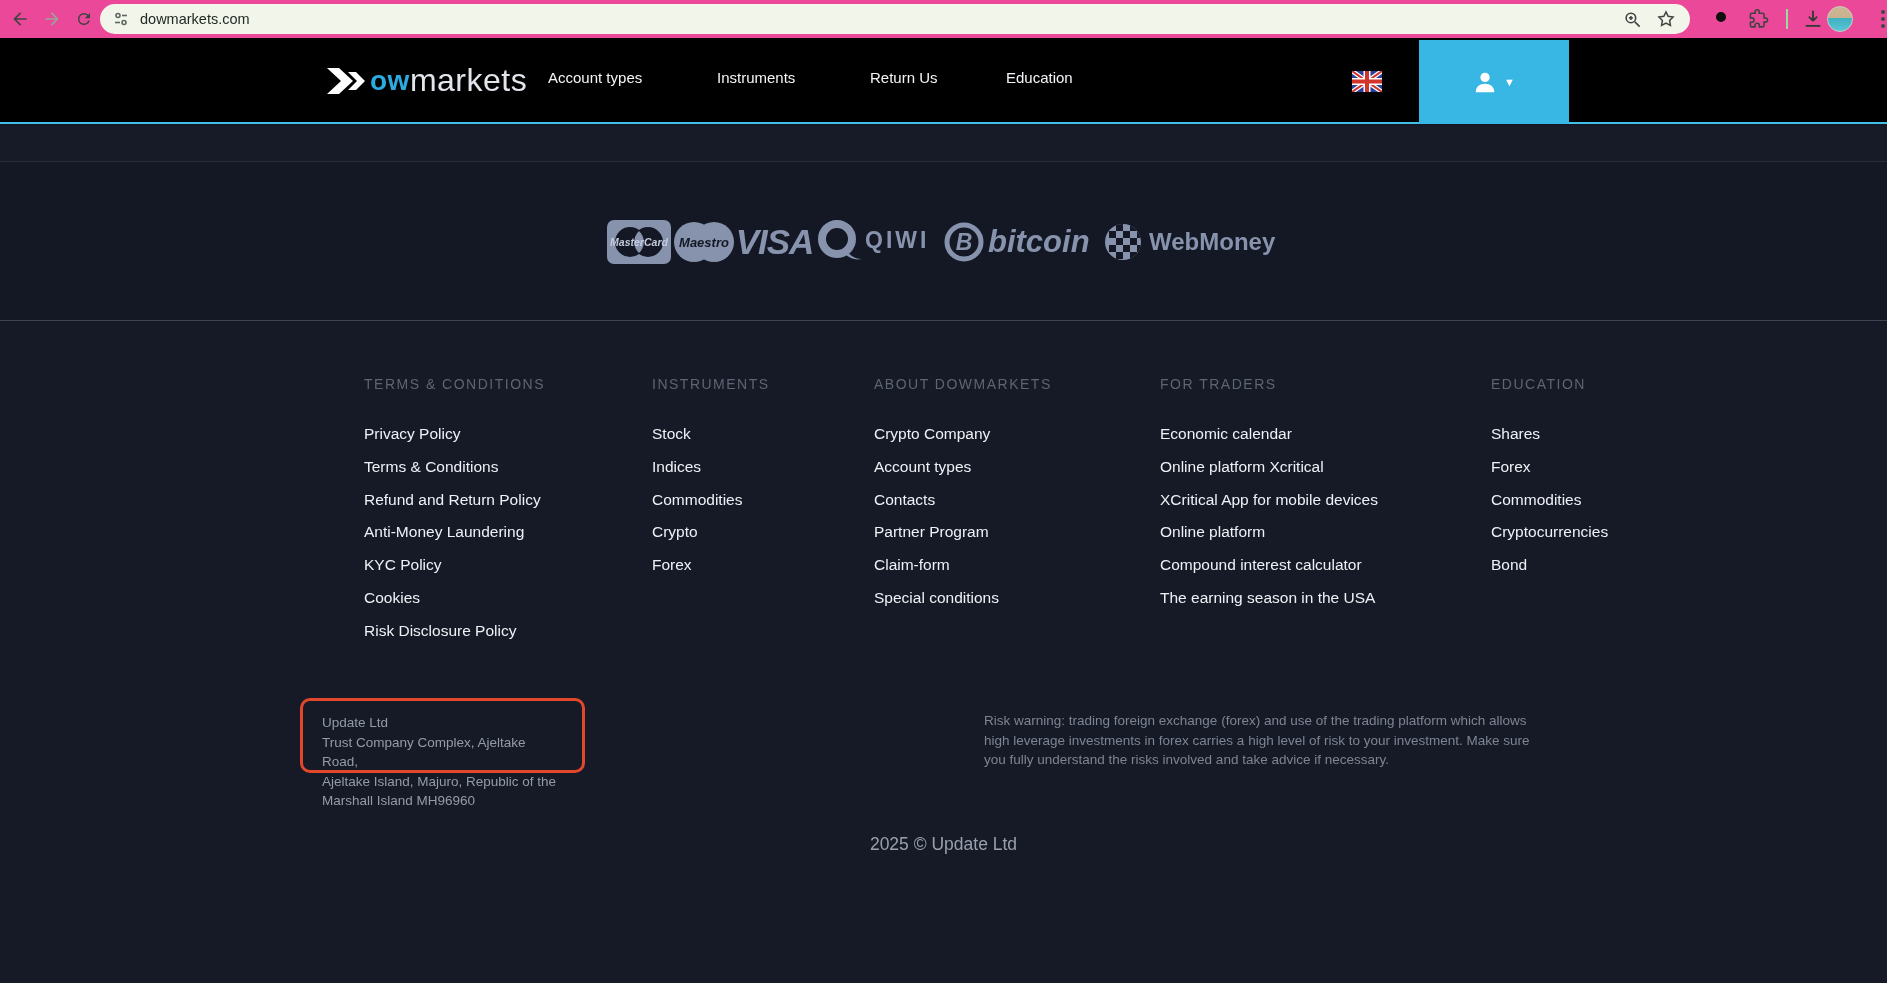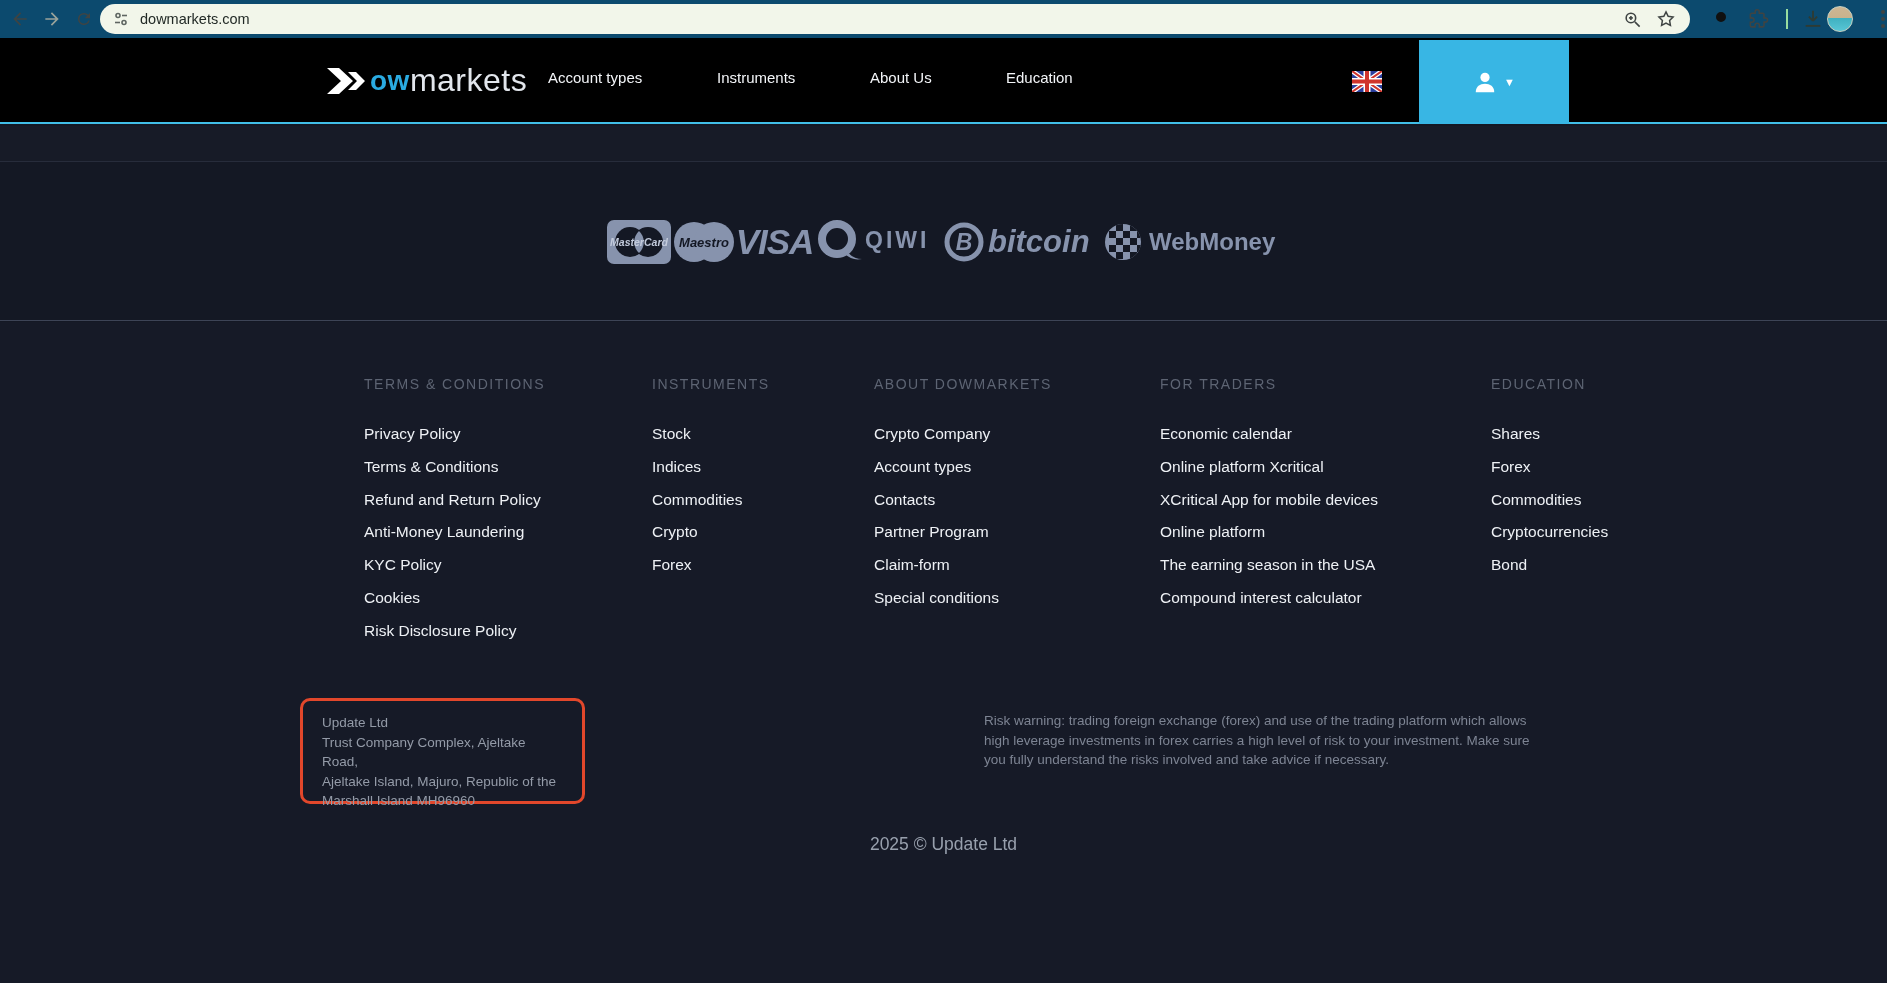--- a/index.html
+++ b/index.html
@@ -1,20 +1,20 @@
 <!DOCTYPE html>
 <html><head>
 <meta charset="utf-8">
 <style>
   * { margin:0; padding:0; box-sizing:border-box; }
   body { background:#141824; font-family:"Liberation Sans", sans-serif; }
   .screen { position:relative; width:1887px; height:983px; overflow:hidden; background:#141824; }
 
   
-  .chrome { position:absolute; top:0; left:0; width:100%; height:38px; background:#0c4a6e; }
+  .chrome { position:absolute; top:0; left:0; width:100%; height:38px; background:#ec4899; }
   .chrome .navbtn { position:absolute; top:7px; width:24px; height:24px; display:flex; align-items:center; justify-content:center; border-radius:50%; cursor:pointer; }
   .urlbar { position:absolute; left:100px; top:4px; width:1590px; height:30px; background:#f2f6ea; border-radius:15px; display:flex; align-items:center; }
   .urlbar .tune { margin-left:13px; display:flex; }
   .urltext { margin-left:11px; font-size:14.5px; color:#222a26; flex:1; }
   .urlbar-right { display:flex; align-items:center; gap:14px; margin-right:14px; }
   .ext-circle { position:absolute; left:1716px; top:12px; width:7px; height:7px; border:5px solid #101010; border-radius:50%; }
   .chrome-icon { position:absolute; top:8px; }
   .chrome-sep { position:absolute; left:1786px; top:9px; width:2px; height:20px; background:#98dda0; }
   .avatar { position:absolute; left:1827px; top:6px; width:26px; height:26px; border-radius:50%;
             background:linear-gradient(180deg,#cdb693 0%,#c9b28d 46%,#3fb0c0 46%,#58c6d6 100%); border:1px solid #c9d2c2; }
@@ -36,21 +36,21 @@
   .payments { position:absolute; top:163px; left:0; width:100%; height:158px; background:#141824; border-bottom:1px solid #3d4456;
               display:flex; align-items:center; justify-content:center; }
   .pay-logo { display:flex; align-items:center; line-height:0; }
   .visa-text { font-size:35px; font-weight:bold; font-style:italic; color:#8793ad; letter-spacing:-1px; line-height:48px; }
 
   
   .footer { position:absolute; top:322px; left:0; width:100%; height:661px; background:#161a27; }
   .fcolumns { position:absolute; left:320px; top:54px; display:flex;margin-left:44px; }
   .fcol-title { color:#5d6473; font-size:14px; letter-spacing:1.5px; margin-bottom:33px; }
   .flink { color:#eef1f5; font-size:15.5px; height:32.8px; cursor:pointer; }
-  .addr-box { position:absolute; left:300px; top:376px; width:285px; height:106px; border:3px solid #e2472b; border-radius:10px; padding:12px 18px 0 19px; }
+  .addr-box { position:absolute; left:300px; top:376px; width:285px; height:75px; border:3px solid #e2472b; border-radius:10px; padding:12px 18px 0 19px; }
   .addr-line { color:#949ba8; font-size:13.5px; line-height:19.5px; }
   .risk { position:absolute; left:984px; top:389px; width:562px; color:#7d8493; font-size:13.5px; line-height:19.5px; }
   .copyright { position:absolute; left:0; top:512px; width:100%; text-align:center; color:#98a0ad; font-size:17.5px; }
 </style>
 </head>
 <body>
 
 <div class="screen">
 
   <div class="chrome">
@@ -128,21 +128,21 @@
     <div class="logo">
       <svg width="42" height="28" viewBox="0 0 42 28">
         <polygon points="1,1 13,1 27,14 13,27 1,27 15,14" fill="#ffffff"></polygon>
         <polygon points="22,5 30,5 39,14 30,23 22,23 31,14" fill="#ffffff"></polygon>
       </svg>
       <span class="logo-accent">ow</span>
         <span class="logo-rest">markets</span>
     </div>
     <span class="nav-item" style="left:548px">Account types</span>
     <span class="nav-item" style="left:717px">Instruments</span>
-    <span class="nav-item" style="left:870px">About Us</span>
+    <span class="nav-item" style="left:870px">Return Us</span>
     <span class="nav-item" style="left:1006px">Education</span>
     <span class="flag">
       <svg width="30" height="21" viewBox="0 0 60 42">
         <rect width="60" height="42" fill="#2b3f9e"></rect>
         <path stroke="#ffffff" stroke-width="9" d="M0,0 L60,42 M60,0 L0,42"></path>
         <path stroke="#d0342c" stroke-width="4" d="M0,0 L60,42 M60,0 L0,42"></path>
         <path stroke="#ffffff" stroke-width="14" d="M30,0 V42 M0,21 H60"></path>
         <path stroke="#d0342c" stroke-width="8" d="M30,0 V42 M0,21 H60"></path>
       </svg>
     </span>
@@ -244,22 +244,22 @@
           <div class="flink">Partner Program</div>
           <div class="flink">Claim-form</div>
           <div class="flink">Special conditions</div>
         </div>
         <div style="width: 331px;">
           <div class="fcol-title">FOR TRADERS</div>
           <div class="flink">Economic calendar</div>
           <div class="flink">Online platform Xcritical</div>
           <div class="flink">XCritical App for mobile devices</div>
           <div class="flink">Online platform</div>
+          <div class="flink">Compound interest calculator</div>
           <div class="flink">The earning season in the USA</div>
-          <div class="flink">Compound interest calculator</div>
         </div>
         <div style="width: 240px;">
           <div class="fcol-title">EDUCATION</div>
           <div class="flink">Shares</div>
           <div class="flink">Forex</div>
           <div class="flink">Commodities</div>
           <div class="flink">Cryptocurrencies</div>
           <div class="flink">Bond</div>
         </div>
       </div>

